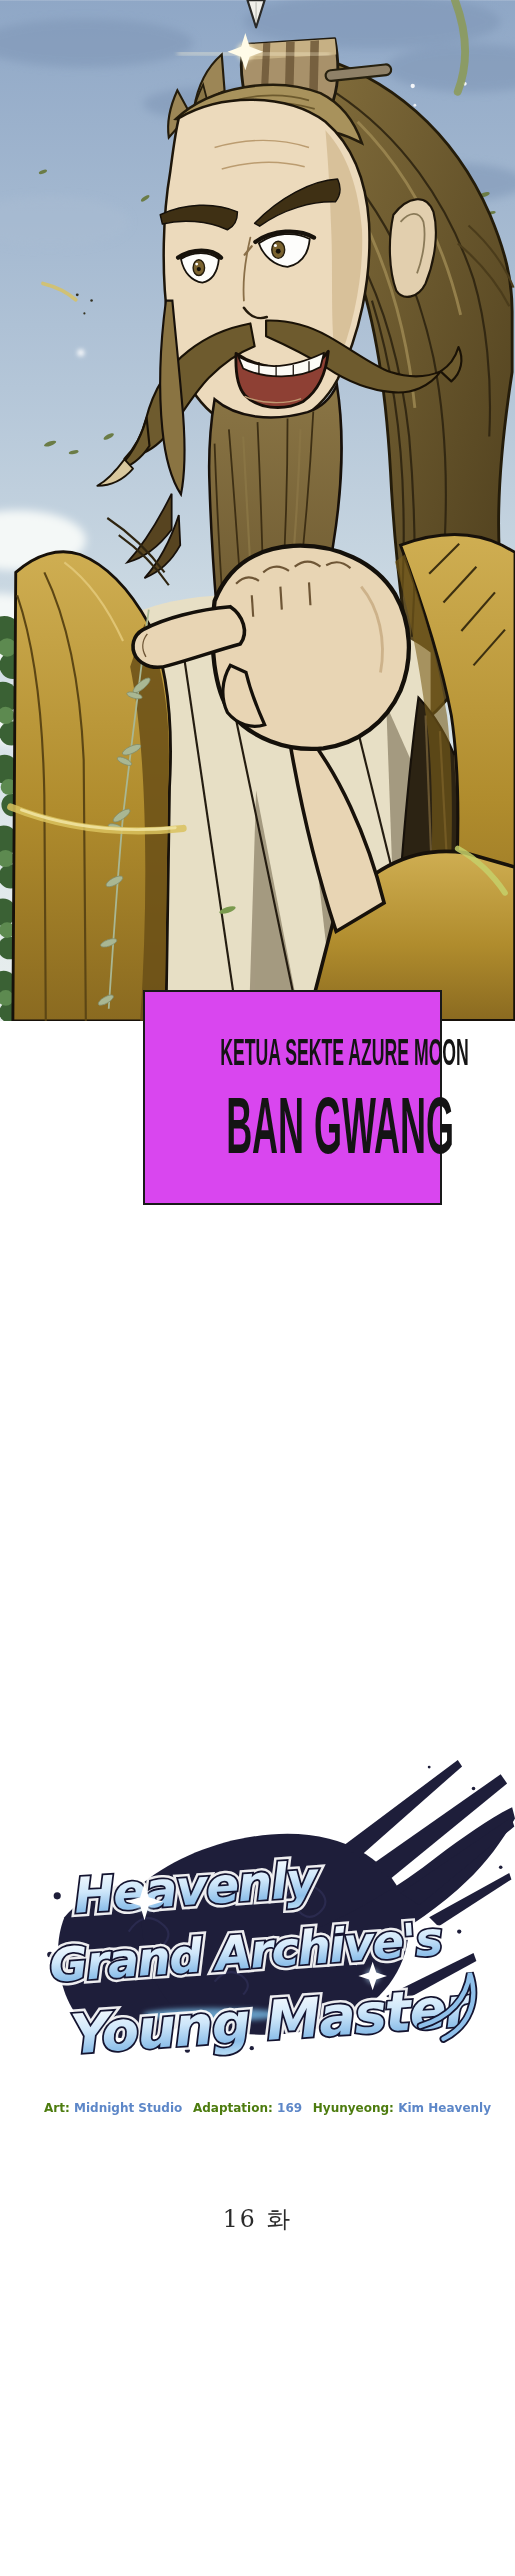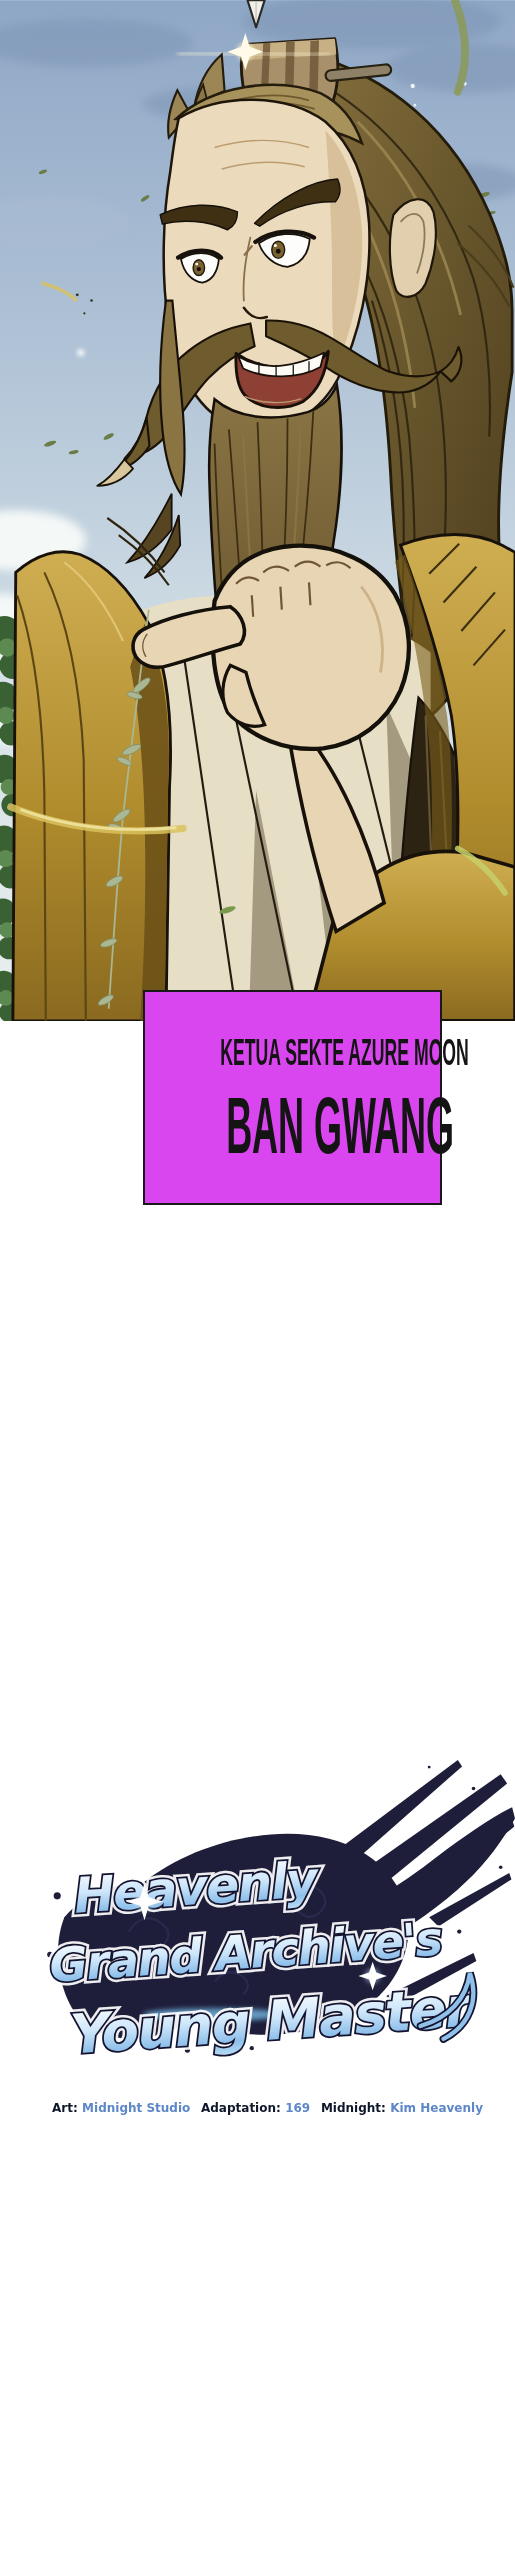--- a/index.html
+++ b/index.html
@@ -16,21 +16,21 @@
   
   .logo{position:absolute;top:1717px;left:0;width:515px;height:372px;}
   .logo svg{display:block;width:515px;height:372px;}
   .logo-text{font-family:"DejaVu Sans",sans-serif;font-weight:bold;font-style:italic;
              letter-spacing:-2px;}
   
   .credits{position:absolute;top:2099px;left:0;width:515px;display:flex;justify-content:center;
            gap:10.7px;transform:translateX(10px);font-size:12px;line-height:18.6px;
            font-family:"DejaVu Sans",sans-serif;white-space:nowrap;}
   .credit{display:flex;gap:4.3px;}
-  .c-label{color:#0f172a;font-weight:bold;}
+  .c-label{color:#4d7c0f;font-weight:bold;}
   .c-value{color:#5d87c8;font-weight:bold;}
   
   .chapter{position:absolute;top:2205px;left:0;width:515px;text-align:center;
            font-family:"DejaVu Serif",serif;font-size:23.6px;line-height:29px;color:#2b2b2b;
            letter-spacing:2.1px;}
 </style>
 </head>
 <body>
 
 <div class="page">
@@ -464,20 +464,21 @@
   <div class="credits">
     <span class="credit">
       <span class="c-label">Art:</span>
       <span class="c-value">Midnight Studio</span>
     </span>
     <span class="credit">
       <span class="c-label">Adaptation:</span>
       <span class="c-value">169</span>
     </span>
     <span class="credit">
-      <span class="c-label">Midnight:</span>
+      <span class="c-label">Hyunyeong:</span>
       <span class="c-value">Kim Heavenly</span>
     </span>
   </div>
 
+  <div class="chapter">16 화</div>
 
 </div>
 
 
 </body></html>

